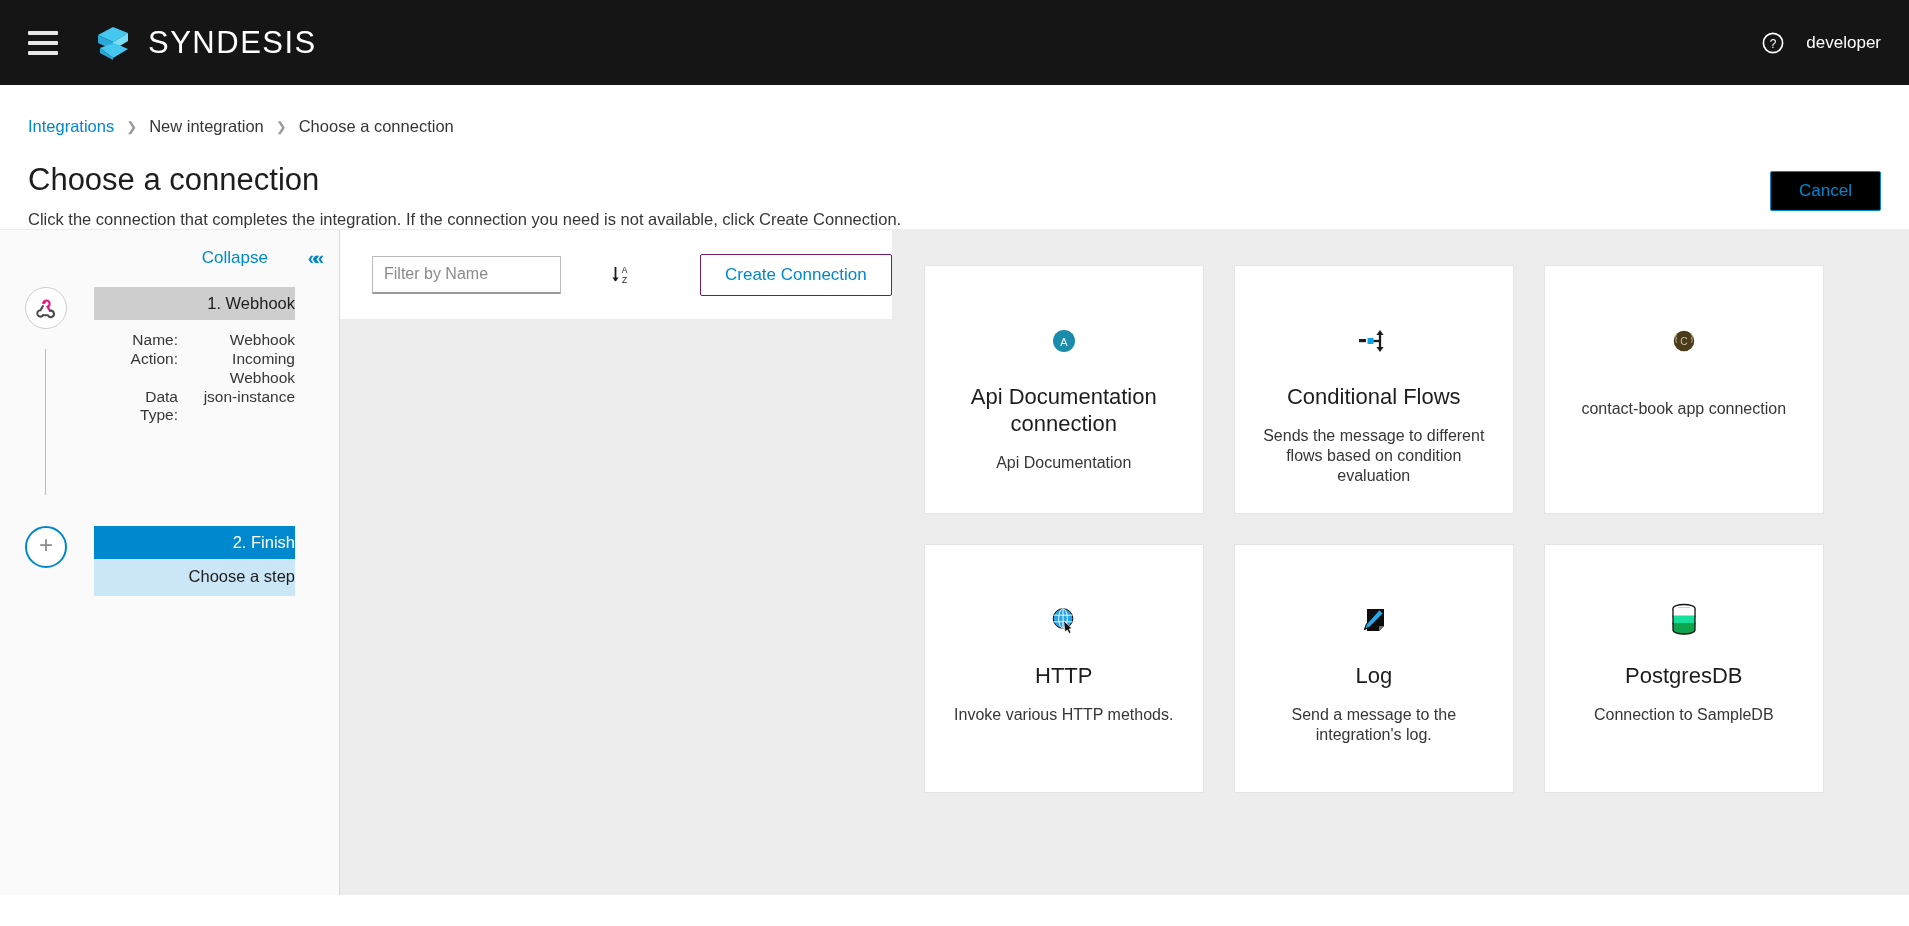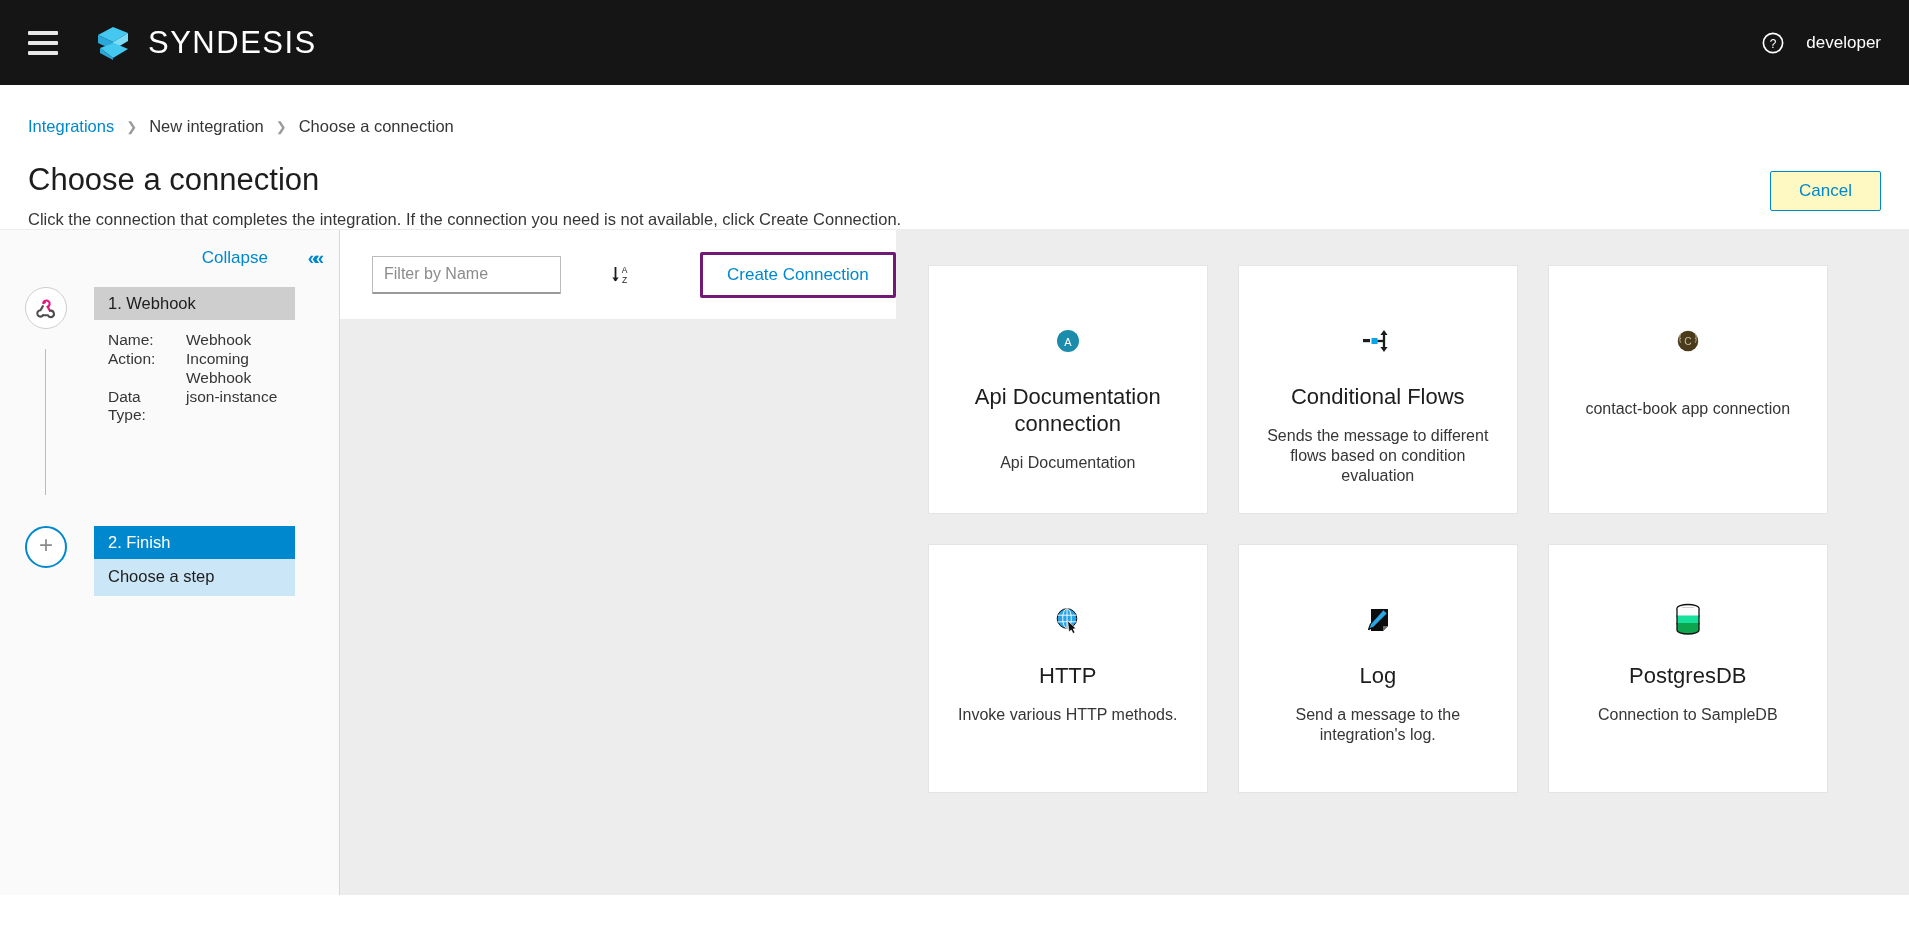--- a/index.html
+++ b/index.html
@@ -84,21 +84,21 @@
   .page-desc {
     font-size: 16.5px;
     color: #363636;
     margin-top: 13px;
   }
   .cancel-btn {
     margin-left: auto;
     margin-top: 8px;
     border: 1px solid #0088ce;
     color: #0088ce;
-    background: #fef9c3;
+    background: #000000;
     font-size: 17px;
     padding: 9px 28px;
     border-radius: 2px;
     cursor: pointer;
     font-family: "Liberation Sans", sans-serif;
   }
 
   
   .body-wrap {
     display: flex;
@@ -136,20 +136,21 @@
     left: 45px;
     top: 62px;
     width: 1px;
     height: 146px;
     background: #bbb;
   }
   .step {
     display: flex;
     align-items: flex-start;
     position: relative;
+    text-align: right;
   }
   .step-dot {
     width: 42px; height: 42px;
     border-radius: 50%;
     background: #fff;
     border: 1px solid #cecece;
     display: flex; align-items: center; justify-content: center;
     margin-left: 25px;
     flex-shrink: 0;
     z-index: 2;
@@ -220,21 +221,21 @@
   .sort-btn {
     margin-left: 45px;
     background: none;
     border: none;
     cursor: pointer;
     width: 30px; height: 30px;
     display: flex; align-items: center; justify-content: center;
   }
   .create-btn {
     margin-left: 64px;
-    border: 3px solid #701a75;
+    border: 1px solid #701a75;
     color: #0088ce;
     background: #fff;
     font-size: 17px;
     padding: 10px 24px;
     border-radius: 2px;
     cursor: pointer;
     font-family: "Liberation Sans", sans-serif;
   }
   .cards-area {
     flex: 1;

